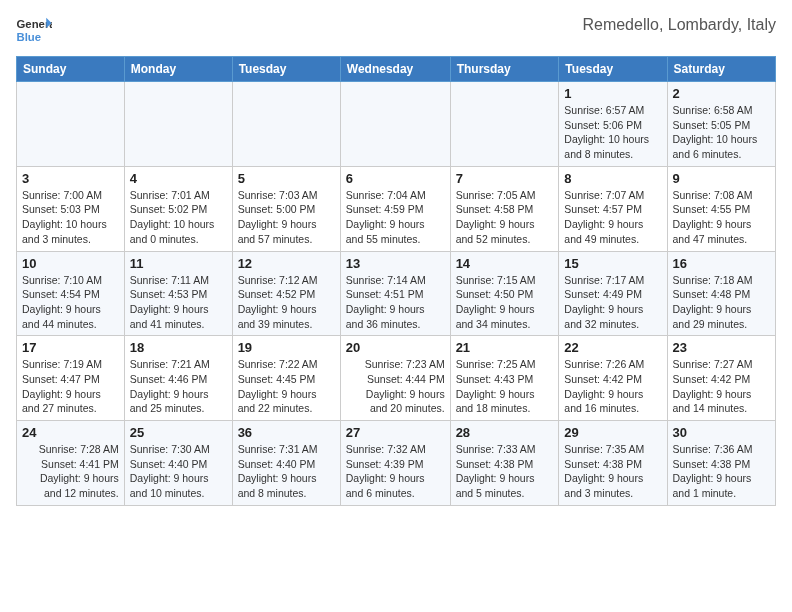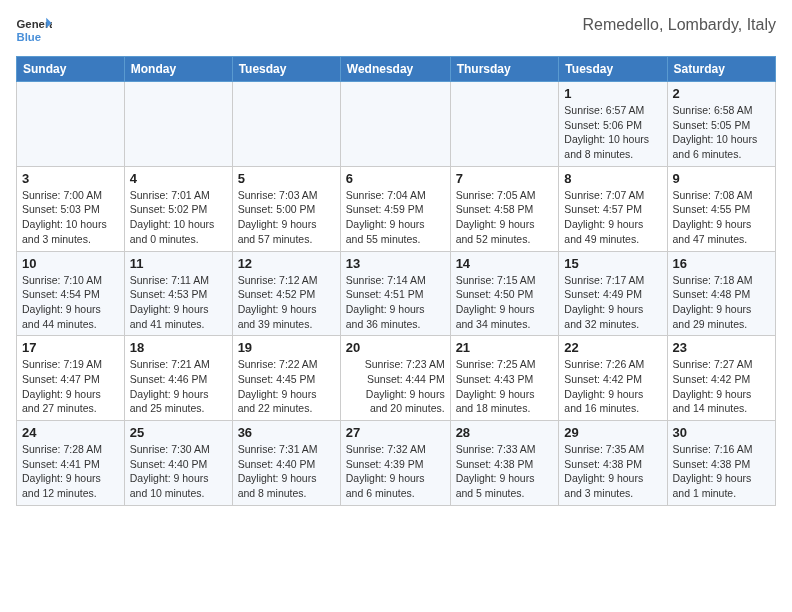--- a/index.html
+++ b/index.html
@@ -260,21 +260,21 @@
         <td>
           <span class="day-number">23</span>
           <div class="day-info" style="white-space: pre-line;">Sunrise: 7:27 AM
 Sunset: 4:42 PM
 Daylight: 9 hours and 14 minutes.</div>
         </td>
       </tr>
       <tr>
         <td>
           <span class="day-number">24</span>
-          <div class="day-info" style="white-space: pre-line;">Sunrise: 7:28 AM
+          <div class="day-info" style="white-space: pre-line; text-align: right;">Sunrise: 7:28 AM
 Sunset: 4:41 PM
 Daylight: 9 hours and 12 minutes.</div>
         </td>
         <td>
           <span class="day-number">25</span>
           <div class="day-info" style="white-space: pre-line;">Sunrise: 7:30 AM
 Sunset: 4:40 PM
 Daylight: 9 hours and 10 minutes.</div>
         </td>
         <td>
@@ -296,19 +296,19 @@
 Daylight: 9 hours and 5 minutes.</div>
         </td>
         <td>
           <span class="day-number">29</span>
           <div class="day-info" style="white-space: pre-line;">Sunrise: 7:35 AM
 Sunset: 4:38 PM
 Daylight: 9 hours and 3 minutes.</div>
         </td>
         <td>
           <span class="day-number">30</span>
-          <div class="day-info" style="white-space: pre-line;">Sunrise: 7:16 AM
+          <div class="day-info" style="white-space: pre-line;">Sunrise: 7:36 AM
 Sunset: 4:38 PM
 Daylight: 9 hours and 1 minute.</div>
         </td>
       </tr>
     </tbody>
 </table>
 
 </body></html>

